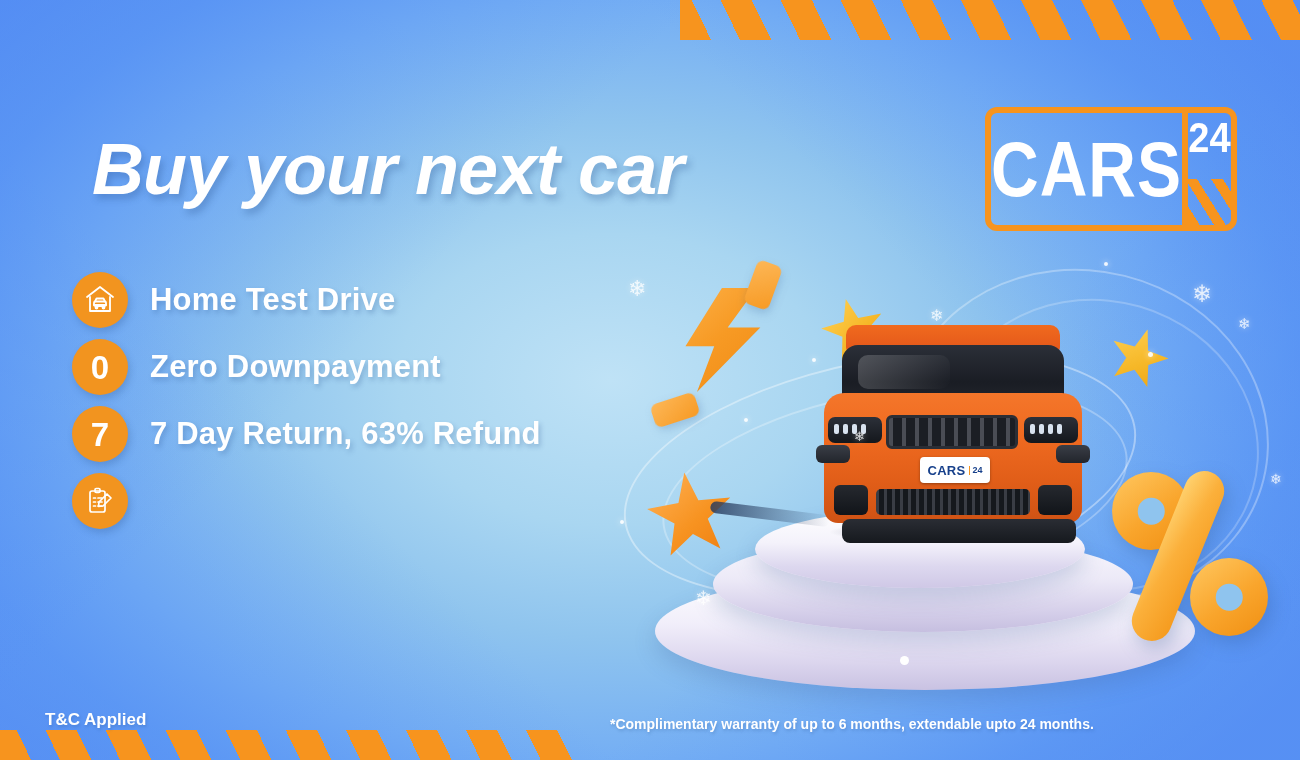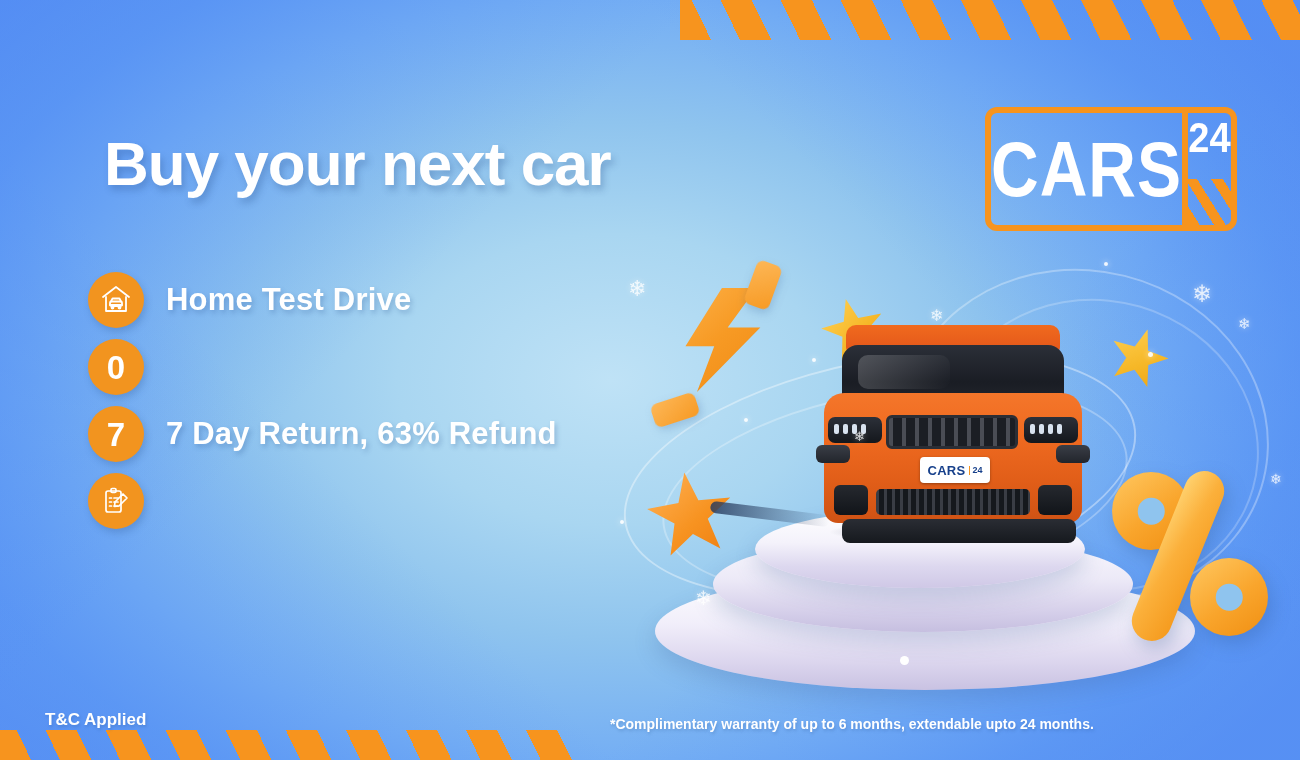--- a/index.html
+++ b/index.html
@@ -39,25 +39,26 @@
   }
   .stripes-bottom {
     bottom:0; left:0; width:585px; height:30px;
     background:repeating-linear-gradient(64deg,
       #f7941e 0px, #f7941e 28px,
       rgba(255,255,255,0) 28px, rgba(255,255,255,0) 54px);
   }
 
   
   .headline {
-    position:absolute; left:104px; top:133px;
-    font-size:62px; font-weight:bold; color:#ffffff;
+    position:absolute; left:92px; top:133px;
+    font-size:72px; font-weight:bold; color:#ffffff;
     letter-spacing:-1px; line-height:1;
     text-shadow:3px 5px 7px rgba(40,80,140,.30);
     white-space:nowrap;
+    font-style:italic;
   }
 
   
   .logo {
     position:absolute; left:985px; top:107px;
     width:252px; height:124px;
     border:6px solid #f7941e; border-radius:12px;
     display:flex; overflow:hidden;
   }
   .logo-left {
@@ -75,21 +76,21 @@
     color:#ffffff; font-weight:bold; font-size:38px; line-height:1;
   }
   .logo-stripes {
     position:absolute; left:0; right:0; bottom:0; height:46px;
     background:repeating-linear-gradient(58deg,
       #f7941e 0px, #f7941e 10px,
       rgba(255,255,255,0) 10px, rgba(255,255,255,0) 22px);
   }
 
   
-  .features { position:absolute; left:88px; top:272px; }
+  .features { position:absolute; left:72px; top:272px; }
   .feature {
     display:flex; align-items:center;
     height:56px; margin-bottom:11px;
   }
   .feat-badge {
     width:56px; height:56px; border-radius:50%;
     background:#f2941f;
     display:flex; align-items:center; justify-content:center;
     flex:0 0 56px;
     box-shadow:2px 4px 7px rgba(40,80,140,.25);
@@ -345,20 +346,21 @@
           <circle cx="20.5" cy="24.5" r="1"></circle>
         </svg>
       </div>
       <span class="feat-label">Home Test Drive</span>
     </div>
 
     <div class="feature">
       <div class="feat-badge">
         <span class="num">0</span>
       </div>
+      <span class="feat-label">Zero Downpayment</span>
     </div>
 
     <div class="feature">
       <div class="feat-badge">
         <span class="num">7</span>
       </div>
       <span class="feat-label">7 Day Return, 63% Refund</span>
     </div>
 
     <div class="feature">

